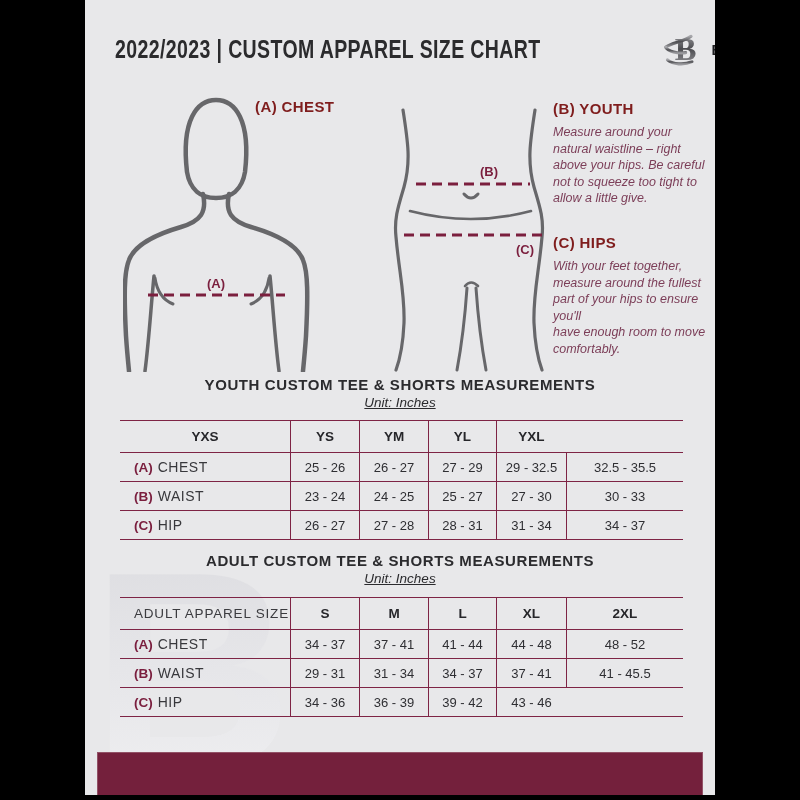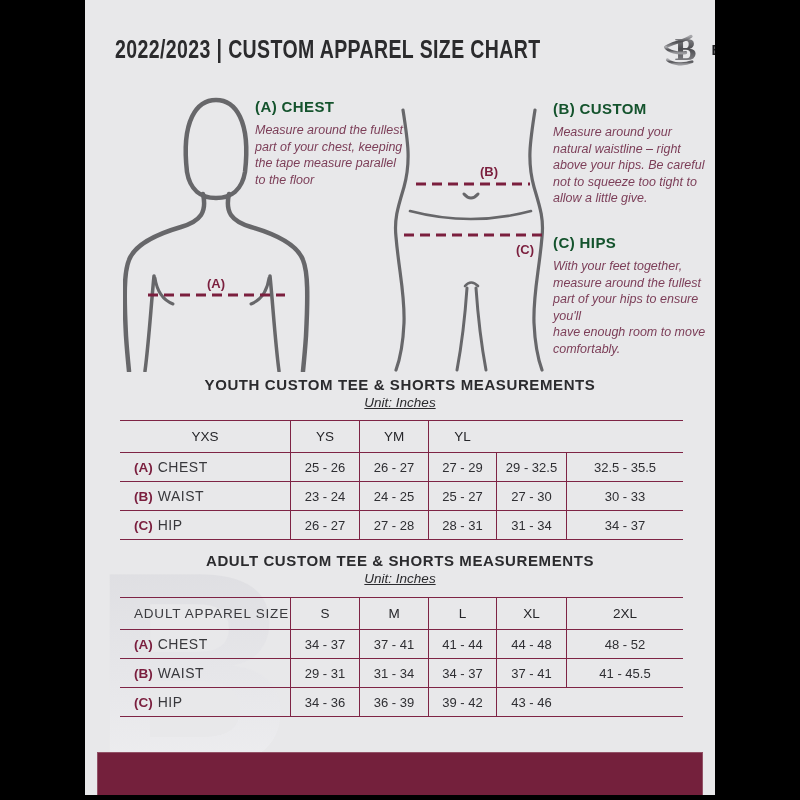--- a/index.html
+++ b/index.html
@@ -9,42 +9,42 @@
 
   
   .header{position:absolute;left:0;top:0;width:100%;height:64px;display:flex;align-items:center;
           justify-content:space-between;box-sizing:border-box;padding:10px 26px 0 30px;}
   .hdr-title{display:inline-block;font-size:25px;font-weight:bold;color:#2b2b2d;
              transform:scaleX(0.78);transform-origin:left center;white-space:nowrap;letter-spacing:0.5px;}
   .brand{display:flex;align-items:center;gap:9px;}
   .brand-name{font-size:15px;font-weight:bold;color:#1f1f21;letter-spacing:8px;margin-right:-8px;white-space:nowrap;}
 
   
-  .guide-head{position:absolute;font-size:15px;font-weight:bold;color:#14532d;letter-spacing:0.4px;}
+  .guide-head{position:absolute;font-size:15px;font-weight:bold;color:#7f1d1d;letter-spacing:0.4px;}
   .guide-body{position:absolute;font-size:12.5px;font-style:italic;color:#7C3E58;line-height:1.32;}
   .pre{white-space:pre-line;}
   .fig{position:absolute;}
   .fig path{fill:none;stroke:#67676A;stroke-linecap:round;}
   .fig .dash{stroke:#7B1F3E;stroke-width:3;stroke-dasharray:10 6;stroke-linecap:butt;}
   .fig text{font-family:"Liberation Sans",sans-serif;font-size:13px;font-weight:bold;fill:#7B1F3E;text-anchor:middle;}
 
   
   .sec-title{position:absolute;width:100%;text-align:center;font-size:15px;font-weight:bold;
              color:#2b2b2e;letter-spacing:0.6px;}
   .sec-unit{position:absolute;width:100%;text-align:center;font-size:13.5px;font-style:italic;color:#2b2b2e;text-decoration:underline;}
 
   
   .size-table{position:absolute;left:35px;width:563px;border-bottom:1.5px solid #7E2445;}
   .t-row{display:grid;grid-template-columns:170px 69px 69px 68px 70px 1fr;
          border-top:1.5px solid #7E2445;height:28px;}
   .t-row.hd{height:31px;}
   .t-cell{display:flex;align-items:center;justify-content:center;font-size:13px;color:#2f2f33;overflow:hidden;}
   .t-cell + .t-cell{border-left:1.5px solid #7E2445;}
   .t-cell.first{justify-content:flex-start;padding-left:14px;}
-  .th{font-weight:normal;font-size:13.5px;color:#26262a;}
+  .th{font-weight:bold;font-size:13.5px;color:#26262a;}
   .th-first{font-weight:normal;font-size:13.5px;letter-spacing:0.8px;color:#3b3b3f;}
   .pfx{font-weight:bold;color:#7A1E3E;margin-right:5px;font-size:13.5px;}
   .lbl{font-size:14px;letter-spacing:0.5px;color:#38383c;}
 
   
   .watermark{position:absolute;left:6px;top:530px;font-size:280px;line-height:1;font-weight:bold;
              background:linear-gradient(#dcdce0,#f0f0f2);-webkit-background-clip:text;background-clip:text;
              color:transparent;z-index:0;}
   .footer-bar{position:absolute;left:12px;top:740px;width:606px;height:49px;background:#74203C;
               border:1px solid rgba(255,255,255,0.22);box-sizing:border-box;z-index:2;}
@@ -86,52 +86,52 @@
         <path d="M106,100 C102,118 108,127 128,133 C152,140 174,150 180,166 C185,178 185,202 183,242 C182,257 181,267 180,277" stroke-width="4.5"></path>
         <path d="M31,182 C28,212 26,246 22,277" stroke-width="3.5"></path>
         <path d="M32,184 C34,198 40,206 50,210" stroke-width="3"></path>
         <path d="M147,182 C150,212 152,246 156,277" stroke-width="3.5"></path>
         <path d="M146,184 C144,198 138,206 128,210" stroke-width="3"></path>
         <path class="dash" d="M25,201 H162"></path>
         <text x="93" y="194">(A)</text>
       </svg>
 
       <div class="guide-head" style="left:170px;top:86px;">(A) CHEST</div>
-      <div class="guide-body" style="left:170px;top:110px;width:152px;">Measure around the fullest part of your chest, keeping the tape measure parallel to the floor</div>
 
       <svg class="fig" style="left:306px;top:95px;" width="157" height="265" viewBox="0 0 157 265">
         <path d="M12,3 C17,35 20,55 13,80 C7,100 3,112 5,130 C8,165 14,187 13,216 C12,238 9,252 5,263" stroke-width="3.2"></path>
         <path d="M144,3 C139,35 136,55 143,80 C149,100 153,112 151,130 C148,165 142,187 143,216 C144,238 147,252 151,263" stroke-width="3.2"></path>
         <path d="M73,87 Q80,95 87,87" stroke-width="3"></path>
         <path d="M19,104 Q80,120 140,104" stroke-width="2.6"></path>
         <path d="M74,179 Q80,172 87,179" stroke-width="2.6"></path>
         <path d="M76,181 C74,210 71,236 66,263" stroke-width="3"></path>
         <path d="M85,181 C87,210 90,236 95,263" stroke-width="3"></path>
         <path class="dash" d="M25,77 H139"></path>
         <path class="dash" d="M13,128 H151"></path>
         <text x="98" y="69">(B)</text>
         <text x="134" y="147">(C)</text>
       </svg>
 
-      <div class="guide-head" style="left:468px;top:88px;">(B) CUSTOM</div>
+      <div class="guide-head" style="left:468px;top:88px;">(B) YOUTH</div>
       <div class="guide-body" style="left:468px;top:112px;width:152px;">Measure around your natural waistline – right above your hips. Be careful not to squeeze too tight to allow a little give.</div>
 
       <div class="guide-head" style="left:468px;top:222px;">(C) HIPS</div>
       <div class="guide-body pre" style="left:468px;top:246px;width:160px;">With your feet together, measure around the fullest part of your hips to ensure you'll
 have enough room to move comfortably.</div>
 
       <div class="sec-title" style="top:364px;">YOUTH CUSTOM TEE &amp; SHORTS MEASUREMENTS</div>
       <div class="sec-unit" style="top:383px;">Unit: Inches</div>
 
       <div class="size-table" style="top:408px;">
         <div class="t-row hd">
           <div class="t-cell th">YXS</div>
           <div class="t-cell th">YS</div>
           <div class="t-cell th">YM</div>
           <div class="t-cell th">YL</div>
+          <div class="t-cell th">YXL</div>
         </div>
         <div class="t-row">
           <div class="t-cell first">
             <span class="pfx">(A)</span>
             <span class="lbl">CHEST</span>
           </div>
           <div class="t-cell">25 - 26</div>
           <div class="t-cell">26 - 27</div>
           <div class="t-cell">27 - 29</div>
           <div class="t-cell">29 - 32.5</div>

